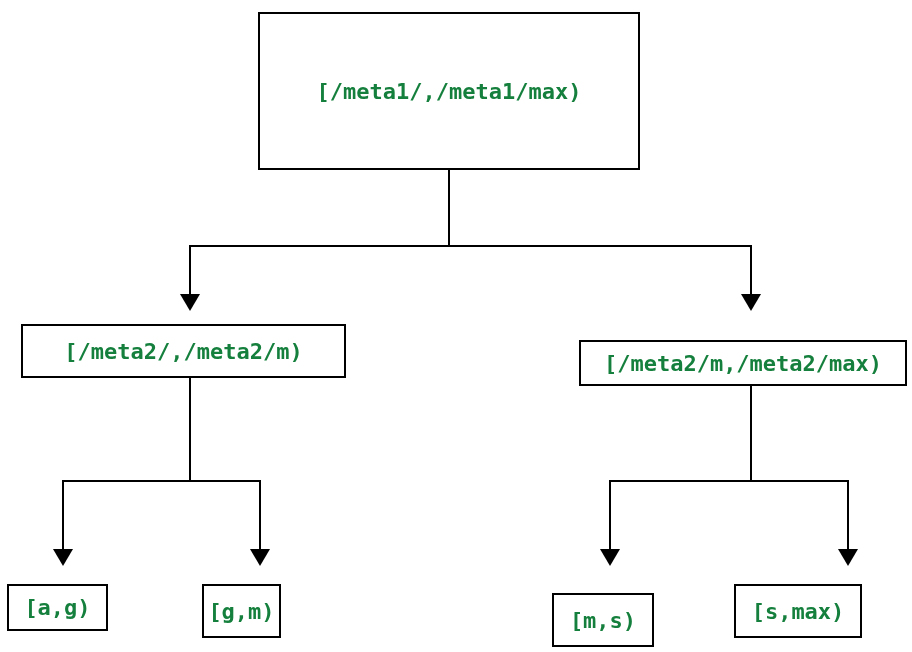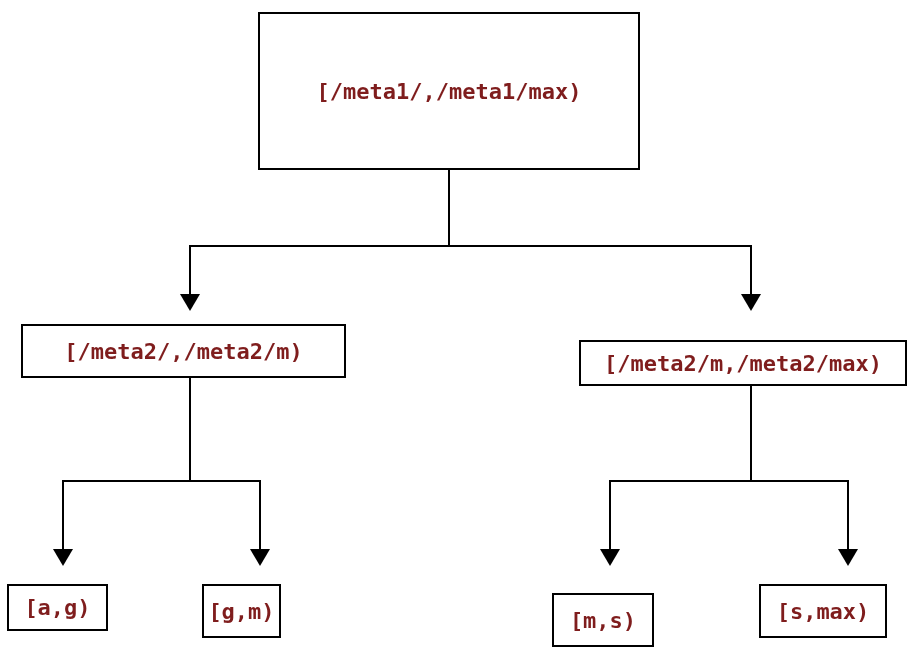--- a/index.html
+++ b/index.html
@@ -27,31 +27,31 @@
     box-sizing: border-box;
     border: 2px solid #000000;
     background: #ffffff;
     display: flex;
     align-items: center;
     justify-content: center;
   }
   .node-label {
     font-size: 22px;
     font-weight: bold;
-    color: #7f1d1d;
+    color: #15803d;
     white-space: pre;
     letter-spacing: 0px;
   }
   .node-root     { left: 258px; top: 12px;  width: 382px; height: 158px; }
   .node-l2-left  { left: 21px;  top: 324px; width: 325px; height: 54px; text-align: right; }
   .node-l2-right { left: 579px; top: 340px; width: 328px; height: 46px; }
   .leaf-1 { left: 7px;   top: 584px; width: 101px; height: 47px; }
   .leaf-2 { left: 202px; top: 584px; width: 79px; height: 54px; }
   .leaf-3 { left: 552px; top: 584px; width: 102px; height: 54px; margin-top: 9px; }
-  .leaf-4 { left: 759px; top: 584px; width: 128px; height: 54px; }
+  .leaf-4 { left: 734px; top: 584px; width: 128px; height: 54px; }
 </style>
 </head>
 <body>
 
 <div class="canvas">
 
   <svg class="connectors" width="912" height="652" viewBox="0 0 912 652">
     <g fill="none" stroke="#000000" stroke-width="2">
       <path d="M449 170 V246"></path>
       <path d="M190 246 H751"></path>

